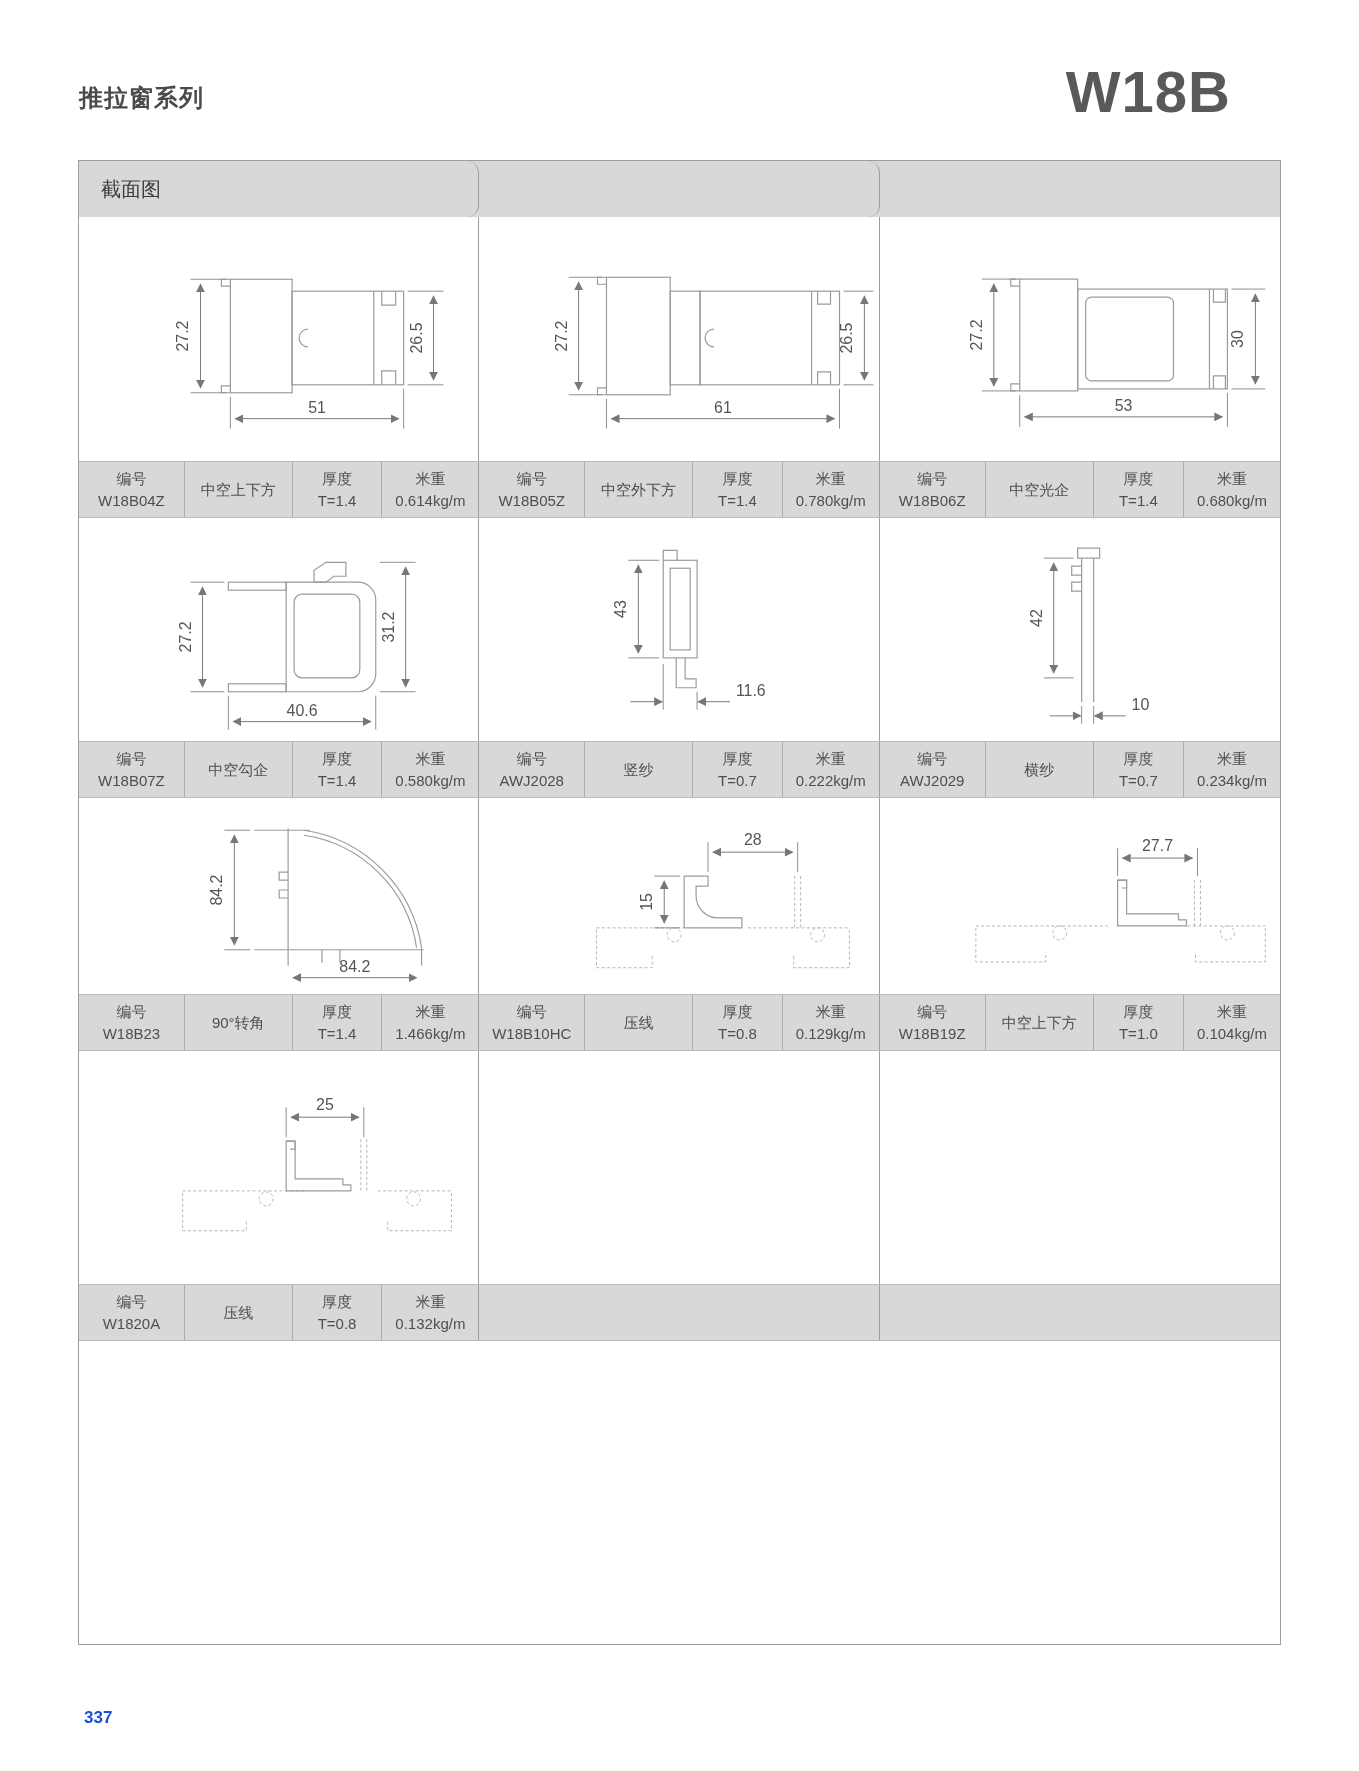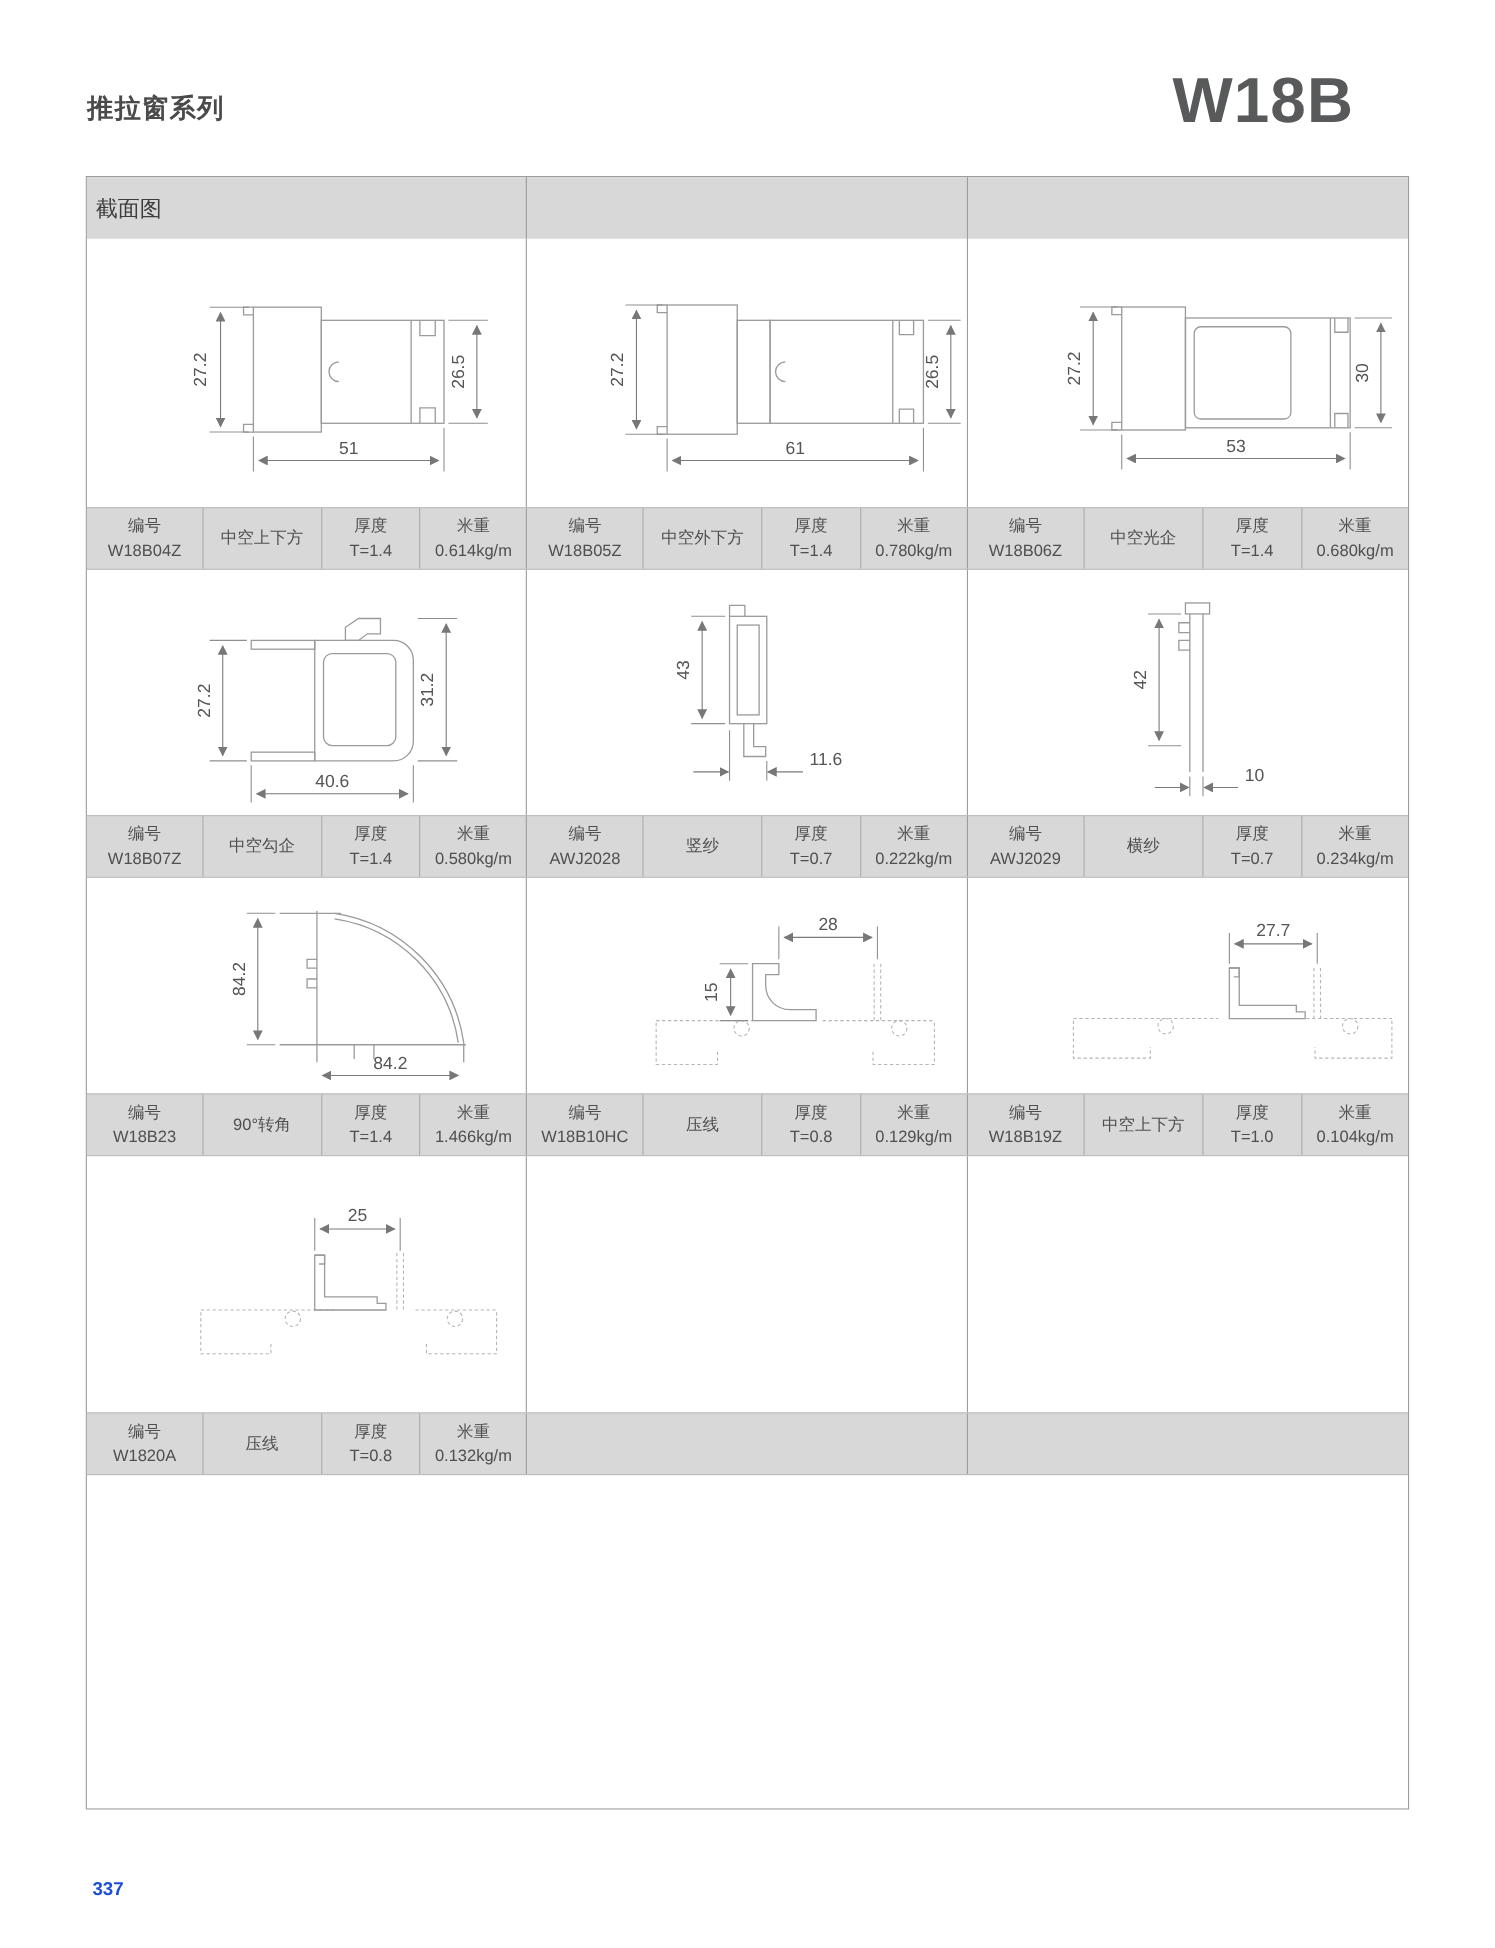--- a/index.html
+++ b/index.html
@@ -6,21 +6,21 @@
   .page { position:relative; width:1299px; height:1771px; background:#ffffff; overflow:hidden; }
 
   .series-title { position:absolute; left:79px; top:82px; font-size:24px; font-weight:bold; color:#4a4a4a; letter-spacing:1px; }
   .model { position:absolute; right:68px; top:58px; font-size:58px; font-weight:bold; color:#58595b; letter-spacing:1px; }
 
   .sheet { position:absolute; left:78px; top:160px; width:1203px; height:1485px;
            border:1px solid #9d9d9d; box-sizing:border-box; display:flex; flex-direction:column; background:#fff; }
 
   .thead { height:56px; background:#d8d8d8; display:flex; flex:0 0 auto; }
   .hcell { width:401px; box-sizing:border-box; border-right:1px solid #9d9d9d;
-           display:flex; align-items:center; padding-left:8px; font-size:20px; color:#3d3d3d; }
+           display:flex; align-items:center; padding-left:22px; font-size:20px; color:#3d3d3d;border-radius:12px; }
   .hcell:last-child { border-right:none; }
 
   .drawrow { display:flex; flex:0 0 auto; }
   .h-r1 { height:244px; } .h-r2 { height:223px; } .h-r3 { height:196px; } .h-r4 { height:233px; }
   .drawcell { width:401px; box-sizing:border-box; border-right:1px solid #9d9d9d; position:relative; }
   .drawcell:last-child { border-right:none; }
   .drawcell svg { display:block; width:100%; height:100%; }
 
   .specrow { display:flex; flex:0 0 auto; height:57px; background:#d8d8d8;
              border-top:1px solid #bcbcbc; border-bottom:1px solid #bcbcbc; box-sizing:border-box; }

